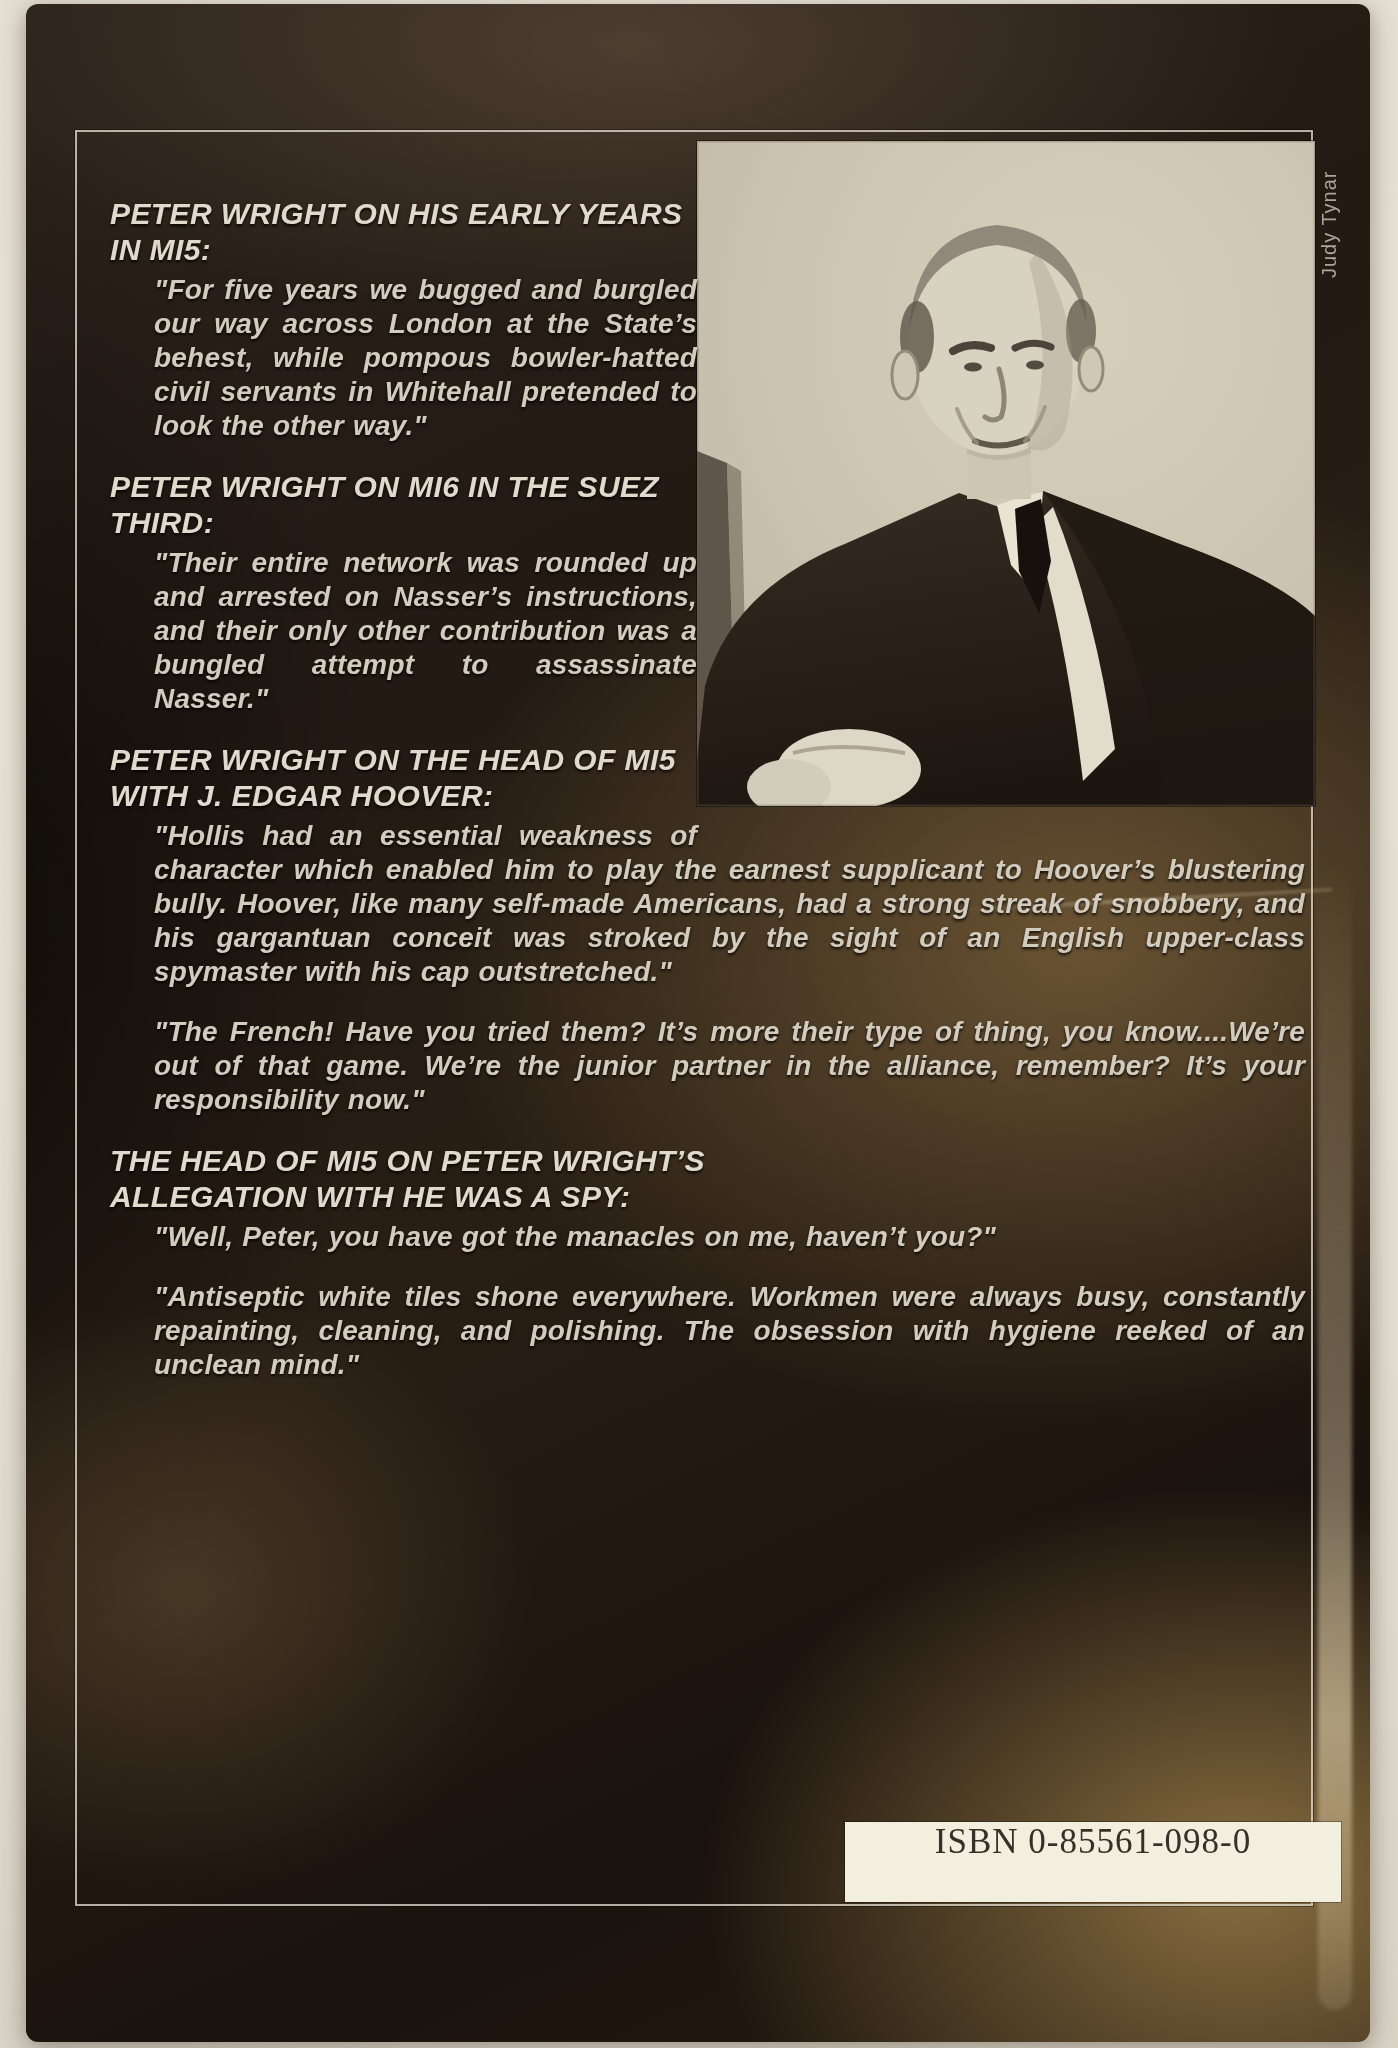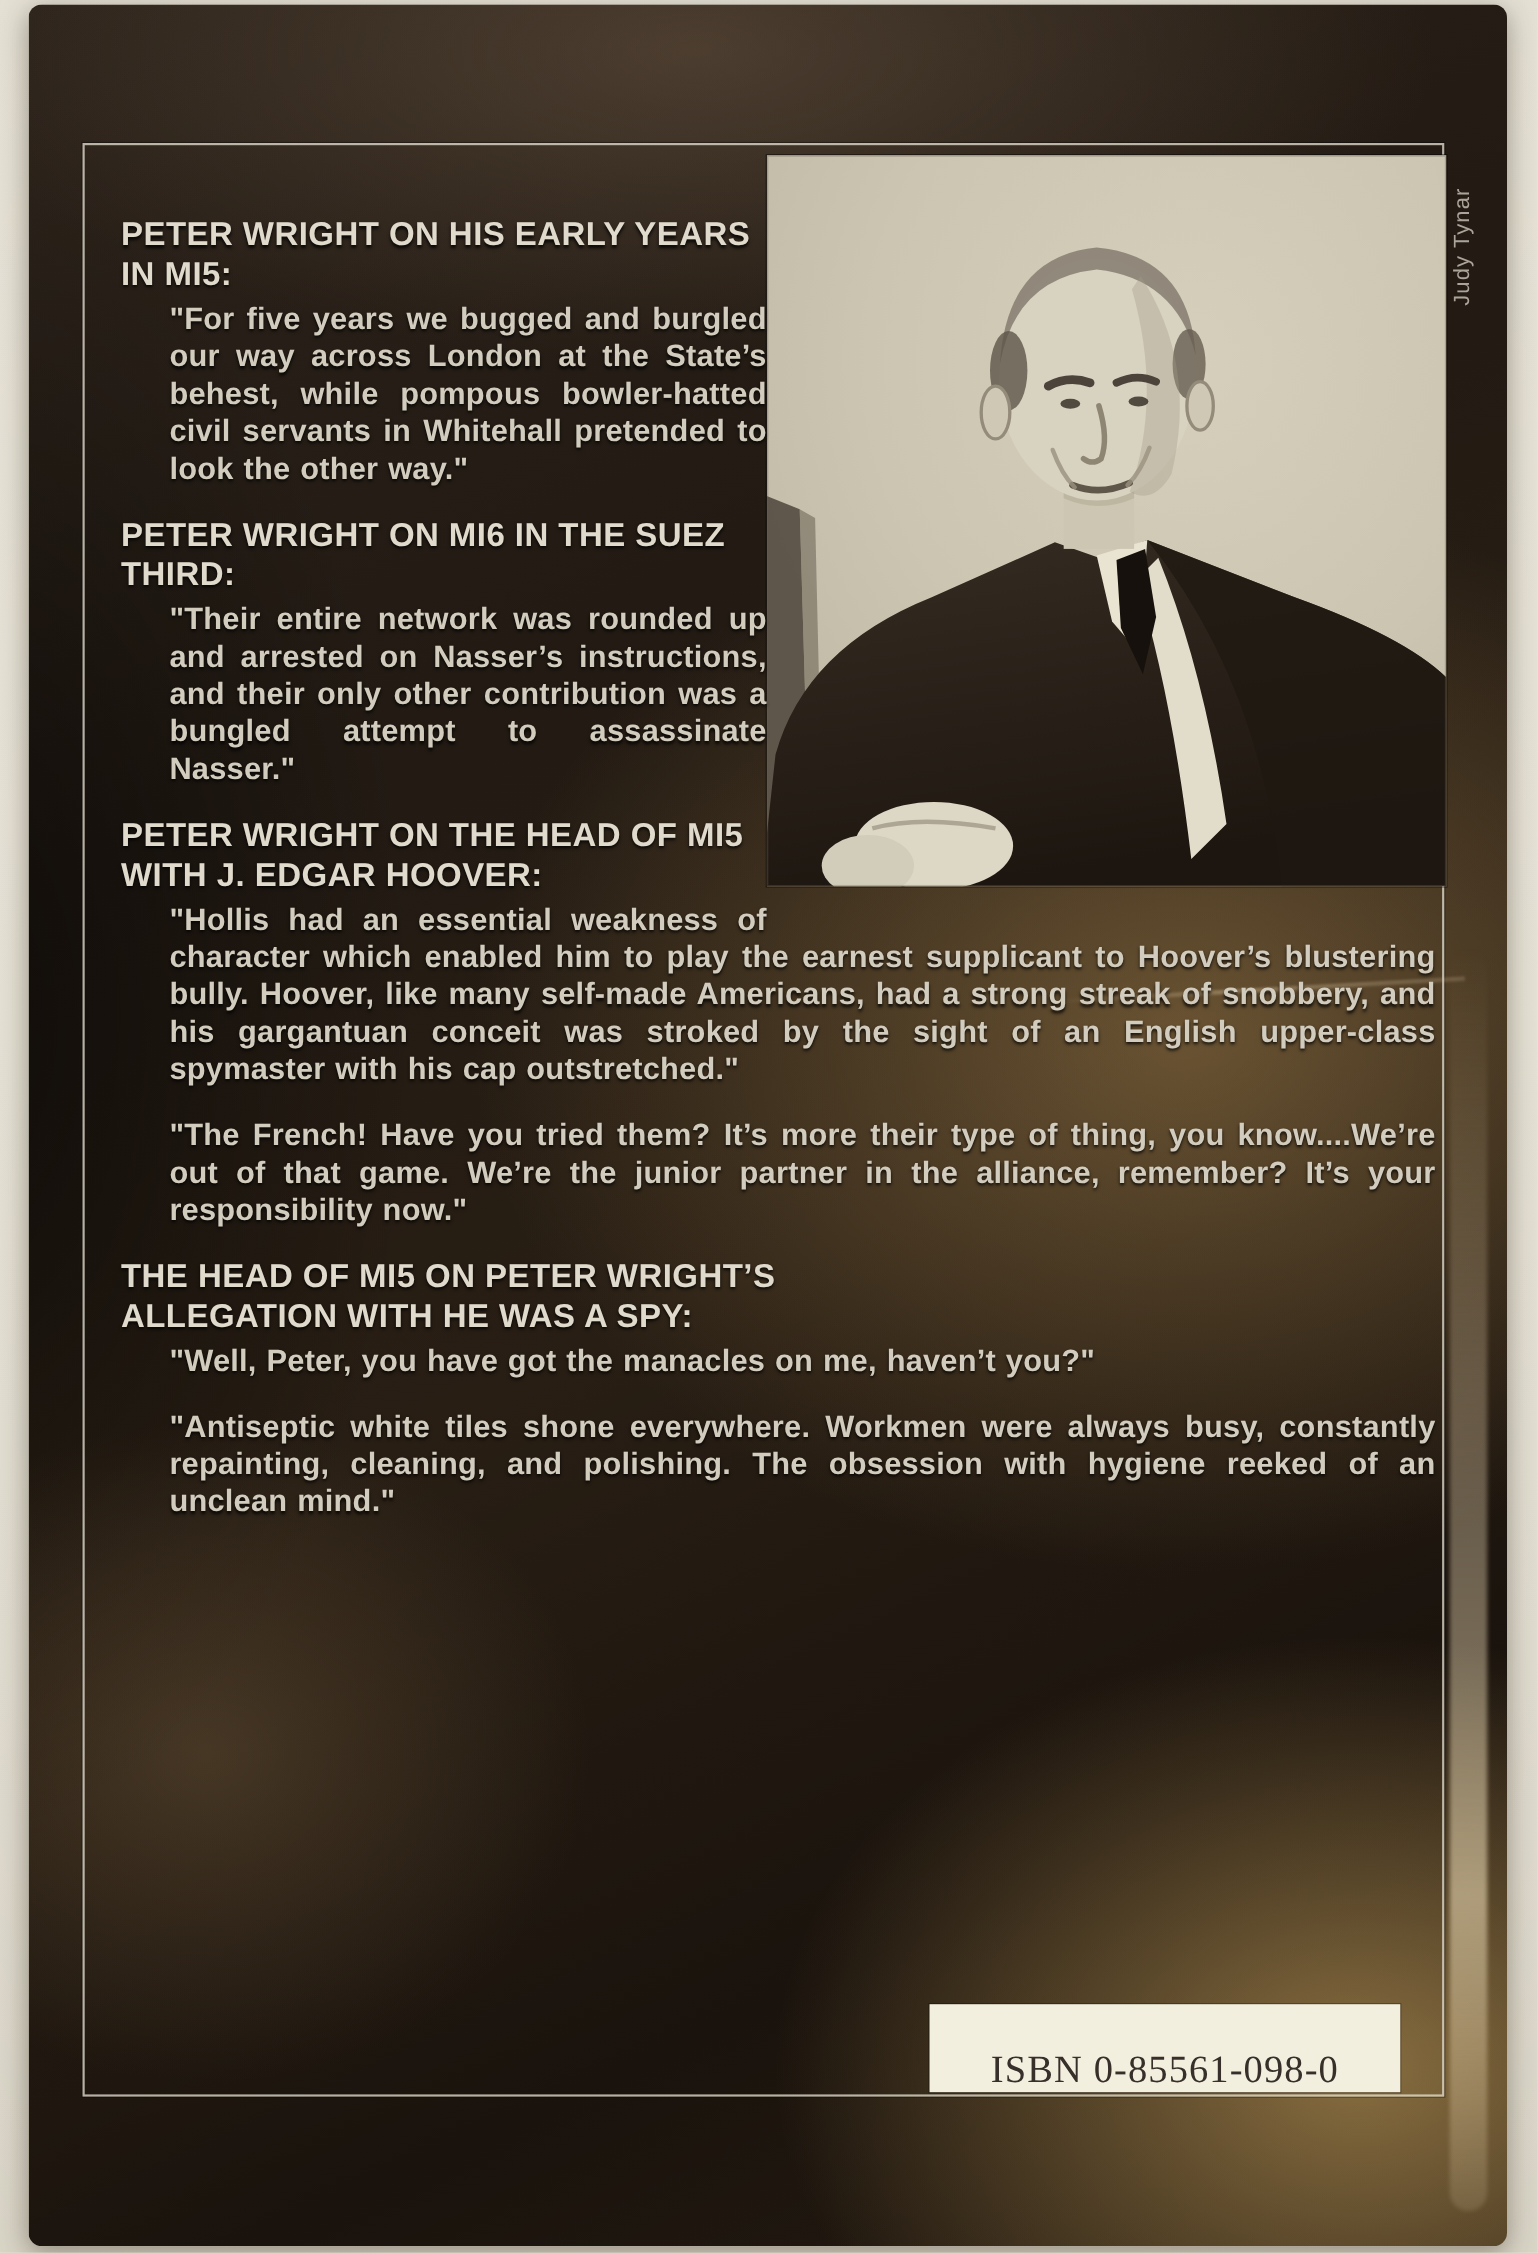--- a/index.html
+++ b/index.html
@@ -58,39 +58,39 @@
     writing-mode:vertical-rl;transform:rotate(180deg);
     color:#aaa499;font-size:20px;letter-spacing:1px;
     font-family:"Liberation Sans", sans-serif;
   }
   
   .content{
     position:absolute;left:110px;top:196px;width:1195px;
     color:#d6d0c2;
   }
   .photo-spacer{float:right;width:608px;height:650px;}
-  .qblock{margin:0 0 26px 0;}
+  .qblock{margin:0 0 26px 0;font-style:italic;}
   .qblock h2{
     margin:0 0 5px 0;
     font-size:30px;line-height:36px;font-weight:700;letter-spacing:0.4px;
     color:#e0dacd;text-shadow:0 2px 3px rgba(0,0,0,0.85);
   }
   .qblock p{
     margin:0;padding-left:44px;
     font-size:28px;line-height:34px;font-weight:700;letter-spacing:0.2px;
     word-spacing:1px;text-align:justify;
     color:#d2ccbe;text-shadow:0 2px 3px rgba(0,0,0,0.85);
   }
   .h2-max-900{max-width:940px;}
   .h2-max-680{max-width:690px;}
   
   .isbn-box{
-    position:absolute;left:845px;top:1822px;width:428px;height:80px;
+    position:absolute;left:845px;top:1822px;width:496px;height:80px;
     background:#f3efdf;
-    display:flex;align-items:flex-end;justify-content:center;
+    display:flex;align-items:flex-start;justify-content:center;
     box-shadow:0 0 0 1px rgba(0,0,0,0.3);
   }
   .isbn-box span{
     font-family:"Liberation Serif", serif;
     font-size:35px;color:#37302a;letter-spacing:1px;
   }
 </style>
 </head>
 <body>
 

